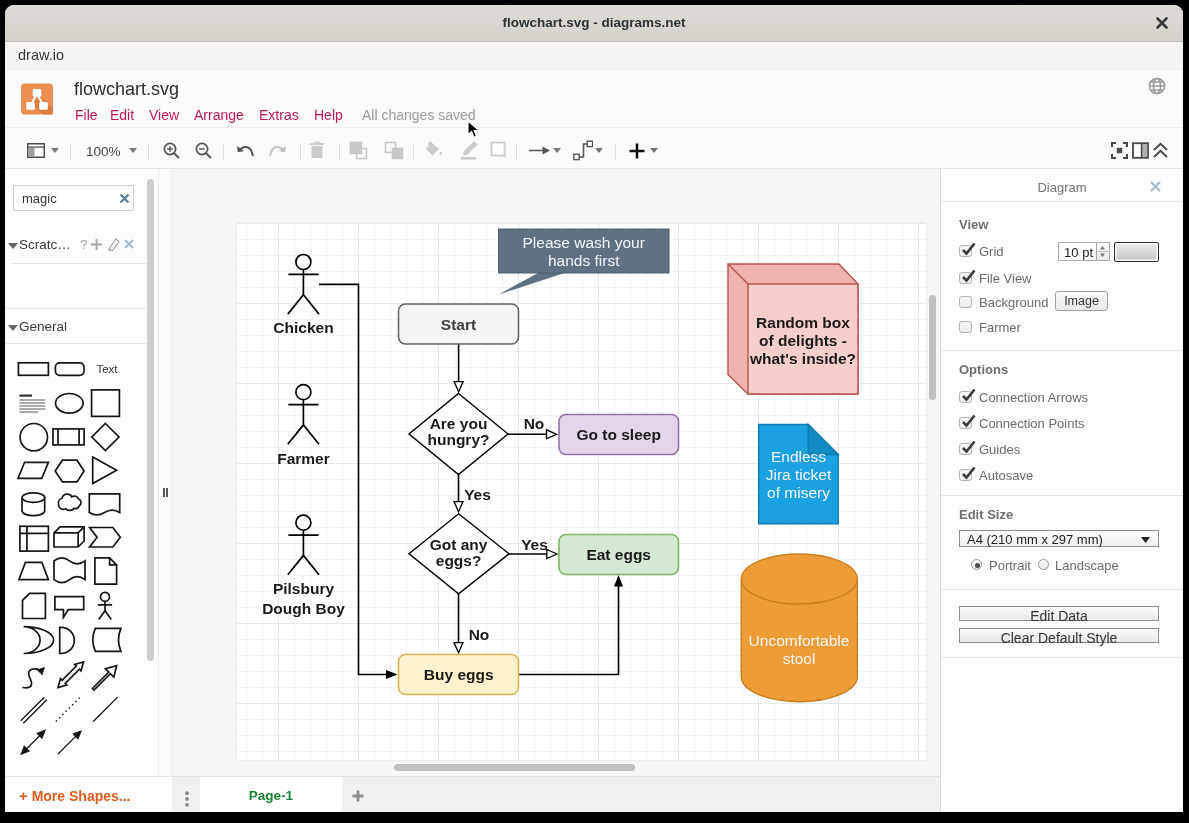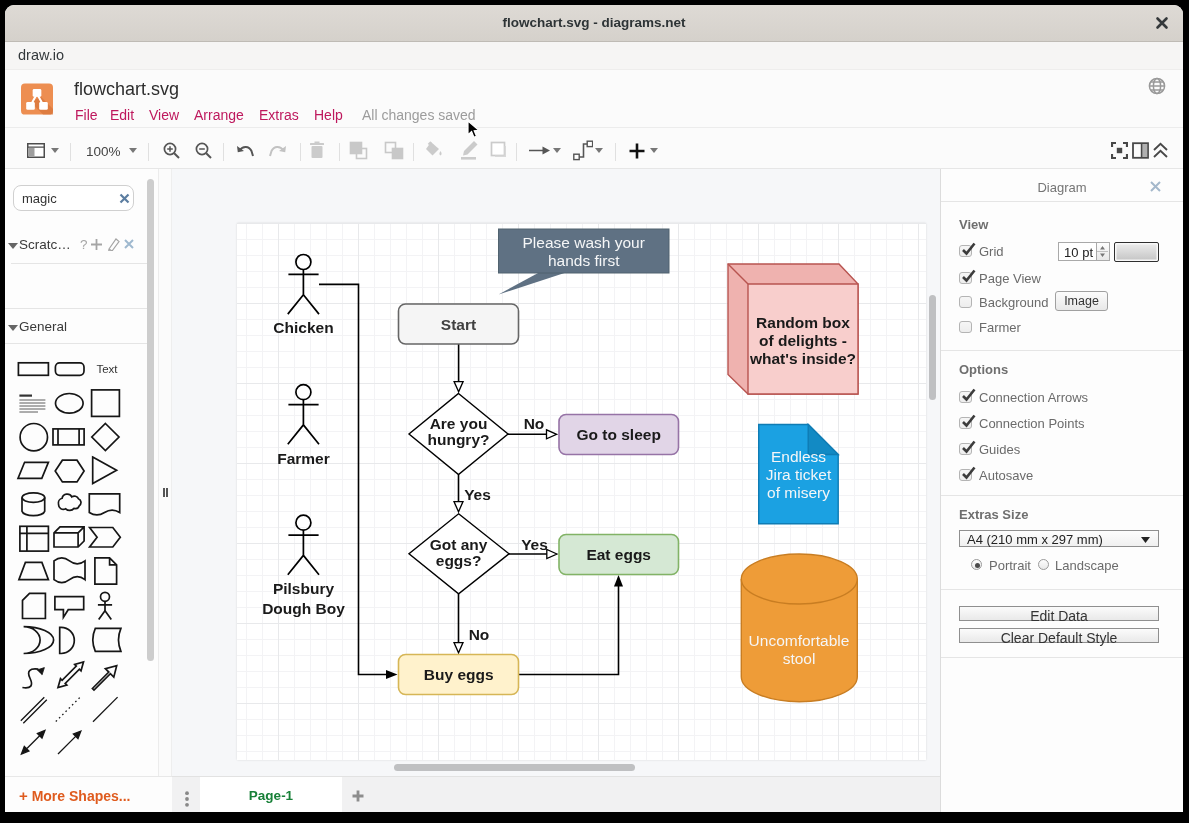--- a/index.html
+++ b/index.html
@@ -219,21 +219,21 @@
       <rect x="10.2" y="2" width="5" height="13" fill="#b0b0b0"></rect>
       <path d="M9.6 1.5 V15.5" stroke="#484848" stroke-width="1.6"></path>
     </svg>
     <svg class="abs" style="left:1147px;top:14px" width="17" height="17" viewBox="0 0 17 17">
       <path d="M2 8 L8.5 1.8 L15 8 M2 15 L8.5 8.8 L15 15" fill="none" stroke="#484848" stroke-width="1.9"></path>
     </svg>
   </div>
 
   <div id="sidebar">
 
-    <div class="abs" style="left:8px;top:16px;width:121px;height:26px;border:1px solid #d0d0d0;border-radius:8px;background:#fff">
+    <div class="abs" style="left:8px;top:16px;width:121px;height:26px;border:1px solid #d0d0d0;border-radius:1px;background:#fff">
       <span style="position:absolute;left:8px;top:5px;font-size:13px;color:#333">magic</span>
       <svg class="abs" style="left:105px;top:7px" width="11" height="11" viewBox="0 0 11 11">
         <path d="M1.5 1.5 L9.5 9.5 M9.5 1.5 L1.5 9.5" stroke="#5b7da0" stroke-width="2.2"></path>
       </svg>
     </div>
 
     <svg class="abs" style="left:3px;top:73px" width="10" height="8" viewBox="0 0 10 8">
         <path d="M0 1 L10 1 L5 7 Z" fill="#666"></path>
       </svg>
     <div class="abs" style="left:14px;top:68px;font-size:13.5px;color:#3a3a3a">Scratc…</div>
@@ -435,21 +435,21 @@
           <path d="M5.5 3 L8 6.5 H3 Z M5.5 14 L3 10.5 H8 Z" fill="#777"></path>
           <path d="M0 8.5 H11" stroke="#c0c0c0"></path>
         </svg>
     </div>
     <div class="abs" style="left:173px;top:73px;width:45px;height:20px;border:1.5px solid #2f2f2f;border-radius:2px;background:linear-gradient(#ededed,#c4c4c4);box-shadow:inset 0 0 0 1.5px #f8f8f8"></div>
 
     <div class="ckb" style="left:18px;top:103px"></div>
     <svg class="abs" style="left:20px;top:100px" width="15" height="14" viewBox="0 0 15 14">
         <path d="M2 8 L5.5 11.5 L13.5 1.5" fill="none" stroke="#3c3c3c" stroke-width="2.6"></path>
       </svg>
-    <div class="abs" style="left:38px;top:102px">Page View</div>
+    <div class="abs" style="left:38px;top:102px">File View</div>
 
     <div class="ckb" style="left:18px;top:127px"></div>
     <div class="abs" style="left:38px;top:126px">Background</div>
     <div class="abs" style="left:114px;top:122px;width:53px;height:20px;border:1px solid #a0a0a0;border-radius:3px;background:linear-gradient(#fcfcfc,#e8e8e8);font-size:12.5px;color:#333;text-align:center;padding-top:2px">Image</div>
 
     <div class="ckb" style="left:18px;top:152px"></div>
     <div class="abs" style="left:38px;top:151px">Farmer</div>
     <div class="pdiv" style="top:181px"></div>
     <div class="abs ptitle" style="left:18px;top:193px">Options</div>
     <div class="ckb" style="left:18px;top:222px"></div>
@@ -466,21 +466,21 @@
     <svg class="abs" style="left:20px;top:271px" width="15" height="14" viewBox="0 0 15 14">
         <path d="M2 8 L5.5 11.5 L13.5 1.5" fill="none" stroke="#3c3c3c" stroke-width="2.6"></path>
       </svg>
     <div class="abs" style="left:38px;top:273px">Guides</div>
     <div class="ckb" style="left:18px;top:300px"></div>
     <svg class="abs" style="left:20px;top:297px" width="15" height="14" viewBox="0 0 15 14">
         <path d="M2 8 L5.5 11.5 L13.5 1.5" fill="none" stroke="#3c3c3c" stroke-width="2.6"></path>
       </svg>
     <div class="abs" style="left:38px;top:299px">Autosave</div>
     <div class="pdiv" style="top:326px"></div>
-    <div class="abs ptitle" style="left:18px;top:338px">Extras Size</div>
+    <div class="abs ptitle" style="left:18px;top:338px">Edit Size</div>
     <div class="abs" style="left:18px;top:361px;width:200px;height:17px;border:1px solid #8f8f8f;background:linear-gradient(#fdfdfd,#f0f0f0);font-size:13px;color:#222;padding:1px 0 0 7px">A4 (210 mm x 297 mm)
       <svg class="abs" style="right:8px;top:6px" width="9" height="6" viewBox="0 0 9 6">
           <path d="M0 0 H9 L4.5 6 Z" fill="#222"></path>
         </svg>
     </div>
     <div class="abs" style="left:30px;top:390px;width:11px;height:11px;border:1px solid #9a9a9a;border-radius:50%;background:linear-gradient(#fdfdfd,#e9e9e9)"></div>
     <div class="abs" style="left:34px;top:394px;width:5px;height:5px;border-radius:50%;background:#4a4a4a"></div>
     <div class="abs" style="left:48px;top:389px">Portrait</div>
     <div class="abs" style="left:97px;top:390px;width:11px;height:11px;border:1px solid #9a9a9a;border-radius:50%;background:linear-gradient(#fdfdfd,#e9e9e9)"></div>
     <div class="abs" style="left:114px;top:389px">Landscape</div>

